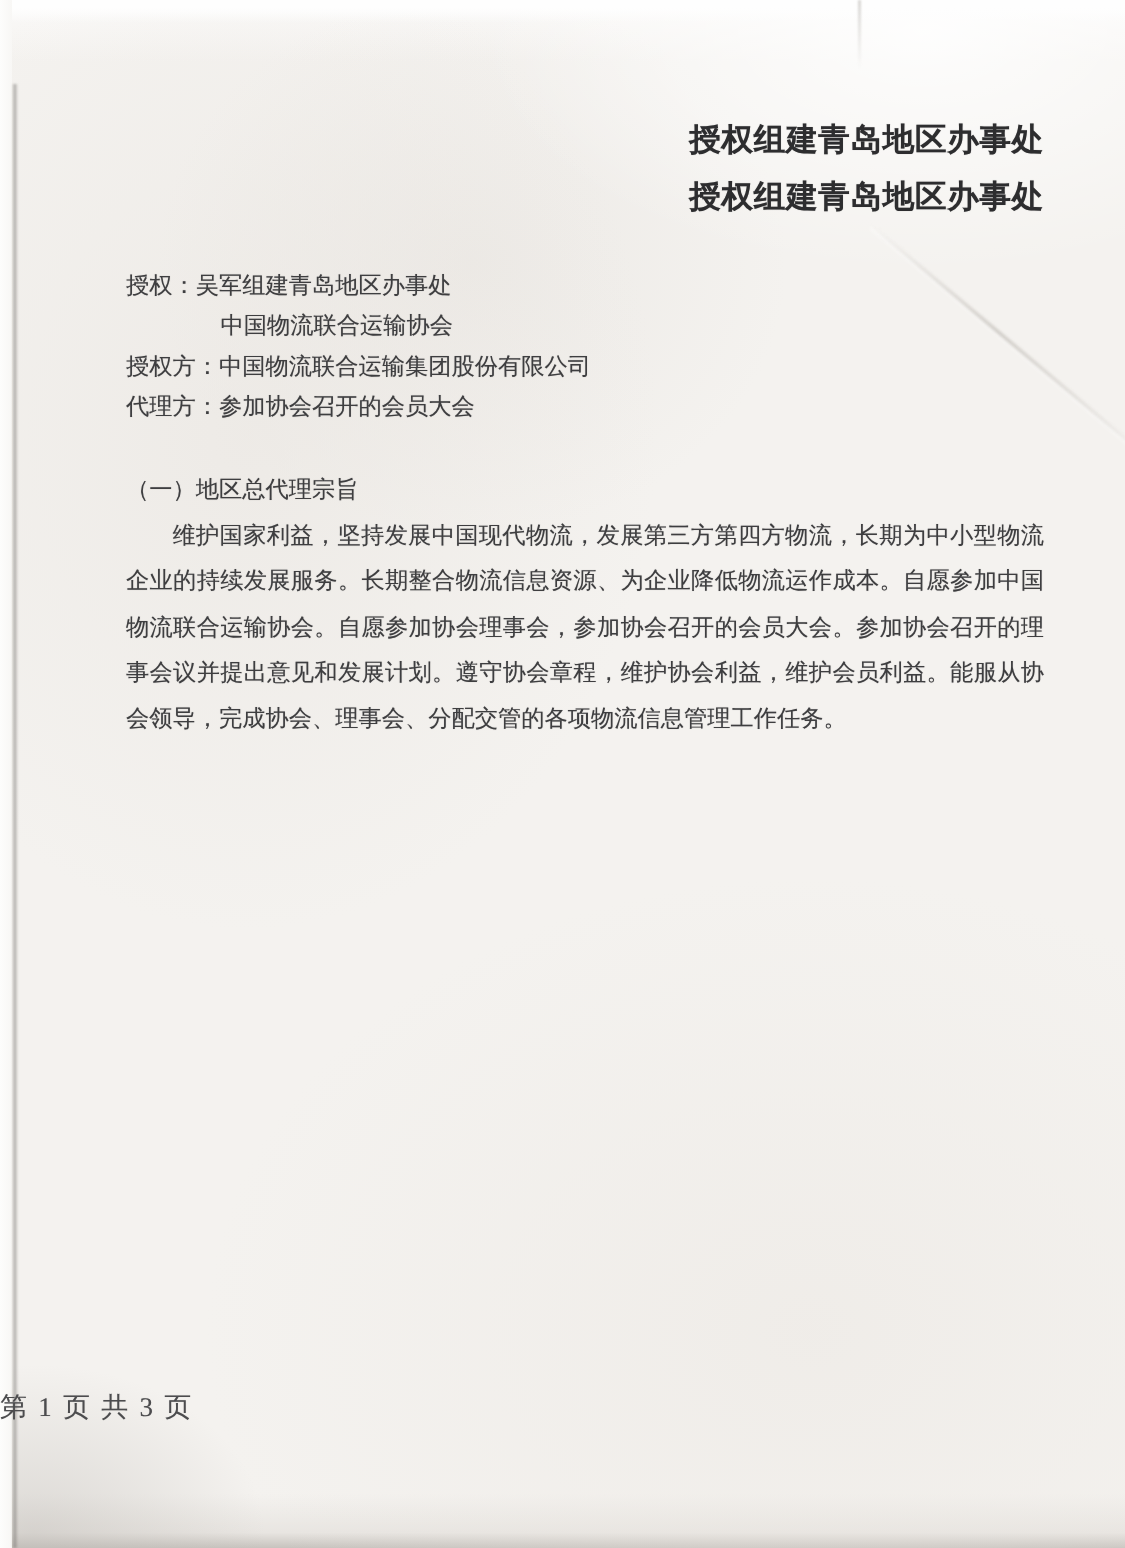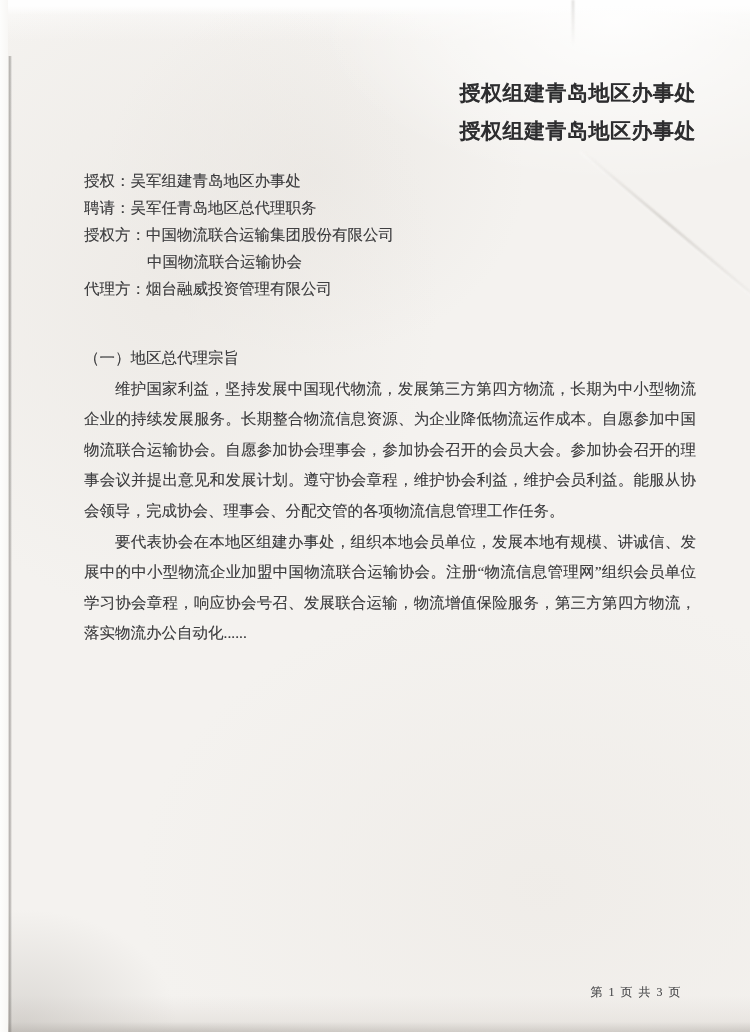--- a/index.html
+++ b/index.html
@@ -58,42 +58,42 @@
   }
   .doc-title {
     text-align: right;
     font-size: 21px;
     font-weight: bold;
     line-height: 38px;
     letter-spacing: 0.5px;
     color: #2d2d2f;
   }
   .hdr-block {
-    margin-top: 17px;
+    margin-top: 27px;
     font-size: 15.5px;
     line-height: 27px;
   }
   .hdr-row.cont { padding-left: 63px; }
   .hdr-label { display: inline; }
   .hdr-value { display: inline; }
   .body-block {
-    margin-top: 41px;
+    margin-top: 27px;
     font-size: 15.5px;
     line-height: 30.6px;
     text-align: justify;
   }
   .blk-heading { text-indent: 0; }
   .blk-para { text-indent: 2em; font-family: Liberation Serif, serif; }
   .page-footer {
     position: absolute;
-    top: 984px;
+    top: 926px;
     left: 0;
     width: 682px;
-    text-align: right;
-    font-size: 12px;
+    text-align: left;
+    font-size: 18px;
     letter-spacing: 1.5px;
     color: #4c4c4e;
     text-shadow: 0 0 0.5px rgba(80,80,82,0.4);
   }
 </style>
 </head>
 <body>
 
 <div class="scan-page">
   <div class="edge-top-white"></div>
@@ -102,26 +102,24 @@
   <div class="crease-top-vertical"></div>
   <div class="crease-diagonal"></div>
 
   <div class="content">
     <div class="doc-title">
         <div class="title-line">授权组建青岛地区办事处</div>
         <div class="title-line">授权组建青岛地区办事处</div>
       </div>
     <div class="hdr-block">
         <div class="hdr-row"><span class="hdr-label">授权：</span><span class="hdr-value">吴军组建青岛地区办事处</span></div>
-        <div class="hdr-row"><span class="hdr-label">聘请：</span><span class="hdr-value">吴军任青岛地区总代理职务</span></div>
+        <div class="hdr-row cont"><span class="hdr-value">中国物流联合运输协会</span></div>
         <div class="hdr-row"><span class="hdr-label">授权方：</span><span class="hdr-value">中国物流联合运输集团股份有限公司</span></div>
-        <div class="hdr-row cont"><span class="hdr-value">中国物流联合运输协会</span></div>
-        <div class="hdr-row"><span class="hdr-label">代理方：</span><span class="hdr-value">烟台融威投资管理有限公司</span></div>
+        <div class="hdr-row"><span class="hdr-label">代理方：</span><span class="hdr-value">参加协会召开的会员大会</span></div>
       </div>
     <div class="body-block">
         <div class="blk-heading">（一）地区总代理宗旨</div>
         <div class="blk-para">维护国家利益，坚持发展中国现代物流，发展第三方第四方物流，长期为中小型物流企业的持续发展服务。长期整合物流信息资源、为企业降低物流运作成本。自愿参加中国物流联合运输协会。自愿参加协会理事会，参加协会召开的会员大会。参加协会召开的理事会议并提出意见和发展计划。遵守协会章程，维护协会利益，维护会员利益。能服从协会领导，完成协会、理事会、分配交管的各项物流信息管理工作任务。</div>
-        <div class="blk-para">要代表协会在本地区组建办事处，组织本地会员单位，发展本地有规模、讲诚信、发展中的中小型物流企业加盟中国物流联合运输协会。注册“物流信息管理网”组织会员单位学习协会章程，响应协会号召、发展联合运输，物流增值保险服务，第三方第四方物流，落实物流办公自动化......</div>
       </div>
   </div>
 
   <div class="page-footer">第 1 页 共 3 页</div>
 </div>
 
 </body></html>

